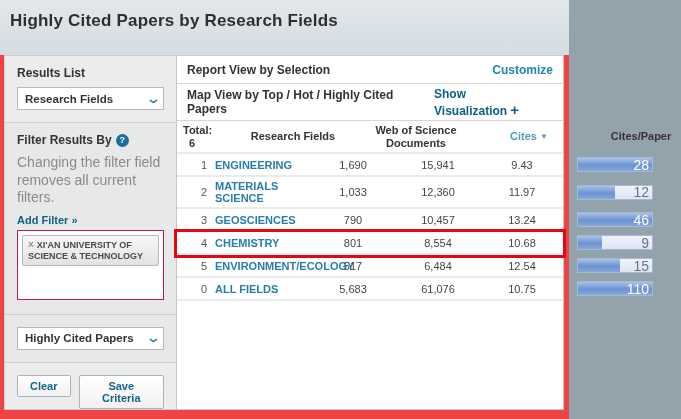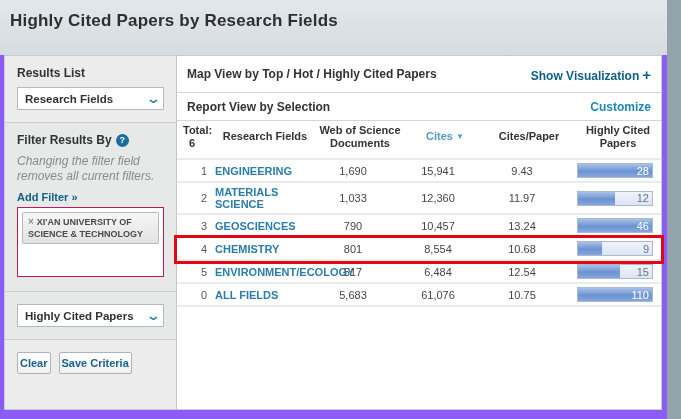--- a/index.html
+++ b/index.html
@@ -1,71 +1,71 @@
 <!DOCTYPE html>
 <html><head>
 <meta charset="utf-8">
 <style>
   * { box-sizing: border-box; margin: 0; padding: 0; }
   html,body { width:681px; height:419px; }
   body { font-family:"Liberation Sans","DejaVu Sans",sans-serif; background:#93a3ac; overflow:hidden; }
 
-  .page { width:667px; height:419px; display:flex; flex-direction:column; background:#8b5cf6; }
+  .page { width:569px; height:419px; display:flex; flex-direction:column; background:#ef4444; }
 
   
   .page-header { height:55px; background:linear-gradient(#e2e7eb,#d5dde2); padding:11px 10px 0 10px; flex:0 0 auto; }
   .page-title { font-size:17px; font-weight:bold; color:#2f2f2f; letter-spacing:.2px; }
 
   .page-body { flex:1; display:flex; padding:0 5px 9px 4px; min-height:0; }
 
   
   .sidebar { width:173px; flex:0 0 auto; background:#ececec; border:1px solid #c9cdd0; border-right:1px solid #c2c6c9; display:flex; flex-direction:column; font-size:12px; }
   .sb-section { padding:10px 12px 12px 12px; }
   .sb-section.shade { background:#e7e8e8; }
   .sb-divider { border-top:1px solid #cfcfcf; }
   .sb-label { font-weight:bold; color:#333; margin-bottom:7px; }
   .selectbox { background:#fff; border:1px solid #b3b9be; height:23px; display:flex; align-items:center; justify-content:space-between; padding:0 4px 0 7px; cursor:pointer; }
   .selectbox .sel-text { font-weight:bold; color:#333; font-size:11.5px; }
   .chevron { color:#2a7cab; font-size:13px; font-weight:bold; line-height:10px; transform:scaleX(1.4); }
   .help-badge { display:inline-block; width:13px; height:13px; border-radius:50%; background:#1a6e9e; color:#fff; font-size:9px; font-weight:bold; text-align:center; line-height:13px; vertical-align:1px; margin-left:4px; cursor:pointer; }
-  .sb-note { font-style:italic; font-size:12px; color:#8a8a8a; line-height:1.25; margin:2px 0 6px 0; }
+  .sb-note { font-size:14px; color:#8a8a8a; line-height:1.25; margin:2px 0 6px 0; }
   .add-filter { font-weight:bold; font-size:11px; color:#0f6189; cursor:pointer; display:inline-block; margin-bottom:4px; }
   .filter-listbox { background:#fff; border:1px solid #be185d; height:70px; padding:4px; overflow:hidden; }
   .filter-tag { display:inline-block; background:linear-gradient(#f7f7f7,#e2e2e2); border:1px solid #b9b9b9; border-radius:2px; padding:3px 5px 3px 5px; font-size:9px; font-weight:bold; color:#4a4a4a; line-height:1.25; cursor:pointer; }
   .tag-x { color:#8f8f8f; font-size:10px; font-weight:bold; margin-right:3px; }
   .sb-buttons { display:flex; gap:8px; padding:12px; }
-  .sb-btn { background:linear-gradient(#ffffff,#f1f1f1); border:1px solid #a9b4bb; border-radius:2px; color:#16648e; font-weight:bold; font-size:11px; padding:4px 2px; cursor:pointer; font-family:inherit; }
+  .sb-btn { background:linear-gradient(#ffffff,#f1f1f1); border:1px solid #a9b4bb; border-radius:2px; color:#16648e; font-weight:bold; font-size:11px; padding:4px 12px; cursor:pointer; font-family:inherit; }
 
   
   .main { flex:1; background:#fff; border:1px solid #c9cdd0; border-left:none; display:flex; flex-direction:column; min-width:0; }
   .bar-row { display:flex; align-items:center; justify-content:space-between; padding:0 10px; border-bottom:1px solid #d6d6d6; }
   .map-bar { height:37px; }
   .report-bar { height:28px; }
   .bar-title { font-size:12px; font-weight:bold; color:#333; }
   .link { color:#1e87b5; font-weight:bold; font-size:12px; cursor:pointer; }
   .link.dark { color:#0b5f87; }
   .plus-icon { font-size:15px; font-weight:bold; margin-left:3px; }
 
   
   .grid-row { display:grid; grid-template-columns:34px 100px 90px 80px 88px 90px; align-items:center; padding:0 4px; }
-  .thead { min-height:31px; border-bottom:2px solid #e7ebee; padding-top:3px; padding-bottom:9px; }
+  .thead { min-height:31px; border-bottom:2px solid #e7ebee; padding-top:3px; padding-bottom:3px;gap:28px; }
   .th { font-size:11px; font-weight:bold; color:#333; text-align:center; line-height:1.15; }
   .th.total { text-align:left; padding-left:2px; }
   .th.cites { color:#5199c6; cursor:pointer; }
   .sort-arrow { font-size:8px; vertical-align:1px; }
   .tbody { display:block; }
   .row { border-bottom:2px solid #e8ecef; padding-top:3px; padding-bottom:3px; min-height:21px; }
   .row.highlight { box-shadow:0 0 0 3px #e30613; position:relative; z-index:2; }
   .cell-num { font-size:11px; color:#555; text-align:right; padding-right:8px; }
   .cell-field { font-size:11px; font-weight:bold; color:#2a7cab; line-height:1.1; cursor:pointer; }
   .cell-val { font-size:11px; color:#454545; text-align:center; padding-right:14px; }
   .cell-hcp { display:flex; justify-content:flex-start; padding-left:4px; }
   .hcp-bar { position:relative; width:76px; height:15px; border:1px solid #a9b9d2; background:linear-gradient(#f0f3fa,#dde5f3); }
   .hcp-fill { position:absolute; left:0; top:0; bottom:0; background:linear-gradient(#a9c2e8,#6b93d2 55%,#85a7dc); }
-  .hcp-val { position:absolute; right:3px; top:0; bottom:0; display:flex; align-items:center; font-size:11px; color:#6b7585; }
+  .hcp-val { position:absolute; right:3px; top:0; bottom:0; display:flex; align-items:center; font-size:14px; color:#6b7585; }
   .hcp-val.on-fill { color:#fff; }
 </style>
 </head>
 <body>
 
 <div class="page">
 
   <div class="page-header">
     <div class="page-title">Highly Cited Papers by Research Fields</div>
   </div>
@@ -106,28 +106,28 @@
       <div class="sb-divider"></div>
 
       <div class="sb-buttons" style="flex:0 0 96px; align-items:flex-start;">
         <button class="sb-btn">Clear</button>
         <button class="sb-btn">Save Criteria</button>
       </div>
     </div>
 
     <div class="main">
 
+      <div class="bar-row report-bar">
+        <span class="bar-title">Report View by Selection</span>
+        <span class="link">Customize</span>
+      </div>
+
       <div class="bar-row map-bar">
         <span class="bar-title">Map View by Top / Hot / Highly Cited Papers</span>
         <span class="link dark"><span>Show Visualization</span><span class="plus-icon">+</span></span>
-      </div>
-
-      <div class="bar-row report-bar">
-        <span class="bar-title">Report View by Selection</span>
-        <span class="link">Customize</span>
       </div>
 
       <div class="grid-row thead">
         <div class="th total"><span>Total:</span><br><span style="padding-left:6px;">6</span></div>
         <div class="th">Research Fields</div>
         <div class="th">Web of Science Documents</div>
         <div class="th cites"><span>Cites</span> <span class="sort-arrow">▼</span></div>
         <div class="th">Cites/Paper</div>
         <div class="th">Highly Cited Papers</div>
       </div>

